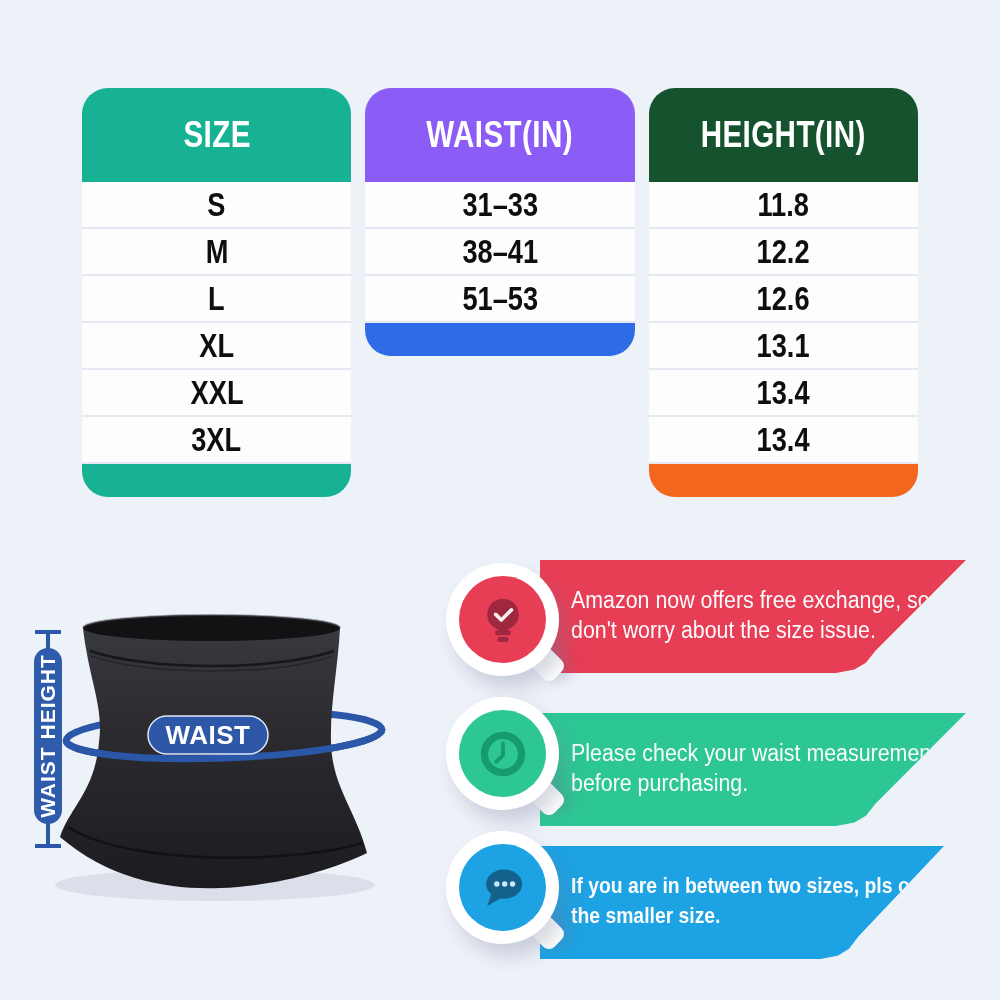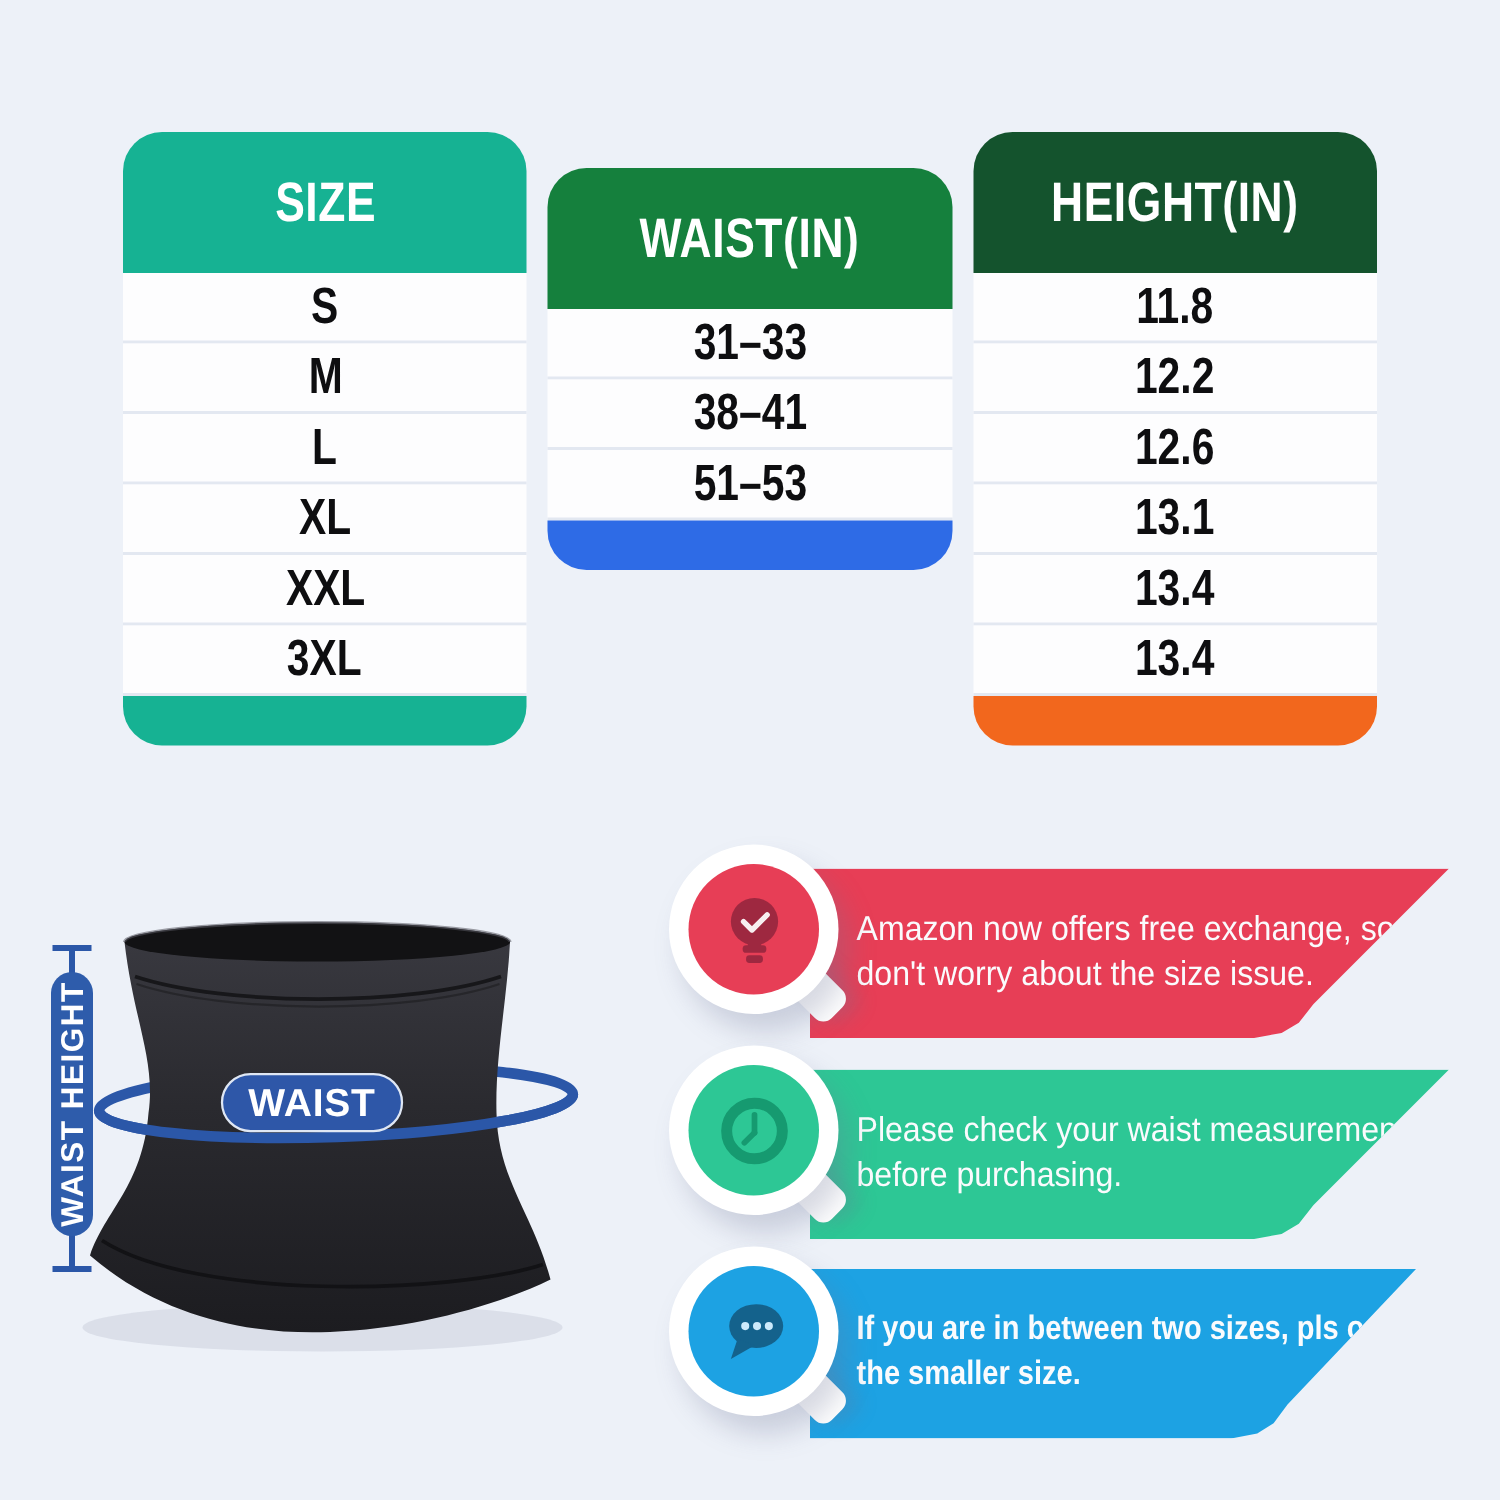--- a/index.html
+++ b/index.html
@@ -14,21 +14,21 @@
         justify-content:center;color:#fff;font-size:37px;font-weight:700;letter-spacing:.5px;}
   .cell{height:47px;background:#fdfdfe;border-bottom:2px solid #e3e8f1;box-sizing:border-box;
         display:flex;align-items:center;justify-content:center;
         font-size:34px;font-weight:700;color:#0e0e10;}
   .foot{height:33px;border-radius:0 0 26px 26px;}
   .cond{display:inline-block;transform:scaleX(.8);white-space:nowrap;}
 
   
   .band{position:absolute;width:426px;height:113px;
         clip-path:polygon(0 0,100% 0,78.8% 80%,76.5% 91%,73.8% 97%,69.5% 100%,0 100%);}
-  .band-red{left:540px;top:579px;}
+  .band-red{left:540px;top:560px;}
   .band-green{left:540px;top:713px;}
   .band-blue{left:540px;top:846px;width:404px;}
   .band-text{position:absolute;left:31px;top:50%;transform:translateY(-54%);}
   .band-line{white-space:nowrap;color:#fafbfd;font-size:23px;line-height:30px;
              transform:scaleX(.93);transform-origin:0 50%;}
   .band-blue .band-line{font-weight:700;font-size:22.5px;transform:scaleX(.86);}
 
   .badge{position:absolute;left:446px;width:113px;height:113px;z-index:2;}
   .badge-red{top:563px;}  .badge-green{top:697px;}  .badge-blue{top:831px;}
   .badge-handle{position:absolute;left:80px;top:66px;width:26px;height:54px;background:#fff;
@@ -67,21 +67,21 @@
         </div>
         <div class="cell">
           <span class="cond">XXL</span>
         </div>
         <div class="cell">
           <span class="cond">3XL</span>
         </div>
         <div class="foot" style="background: rgb(22, 178, 147);"></div>
       </div>
       <div class="col">
-        <div class="head" style="background: #15803d; margin-top: 24px;">
+        <div class="head" style="background: #8b5cf6;">
           <span class="cond">WAIST(IN)</span>
         </div>
         <div class="cell">
           <span class="cond">31–33</span>
         </div>
         <div class="cell">
           <span class="cond">38–41</span>
         </div>
         <div class="cell">
           <span class="cond">51–53</span>

